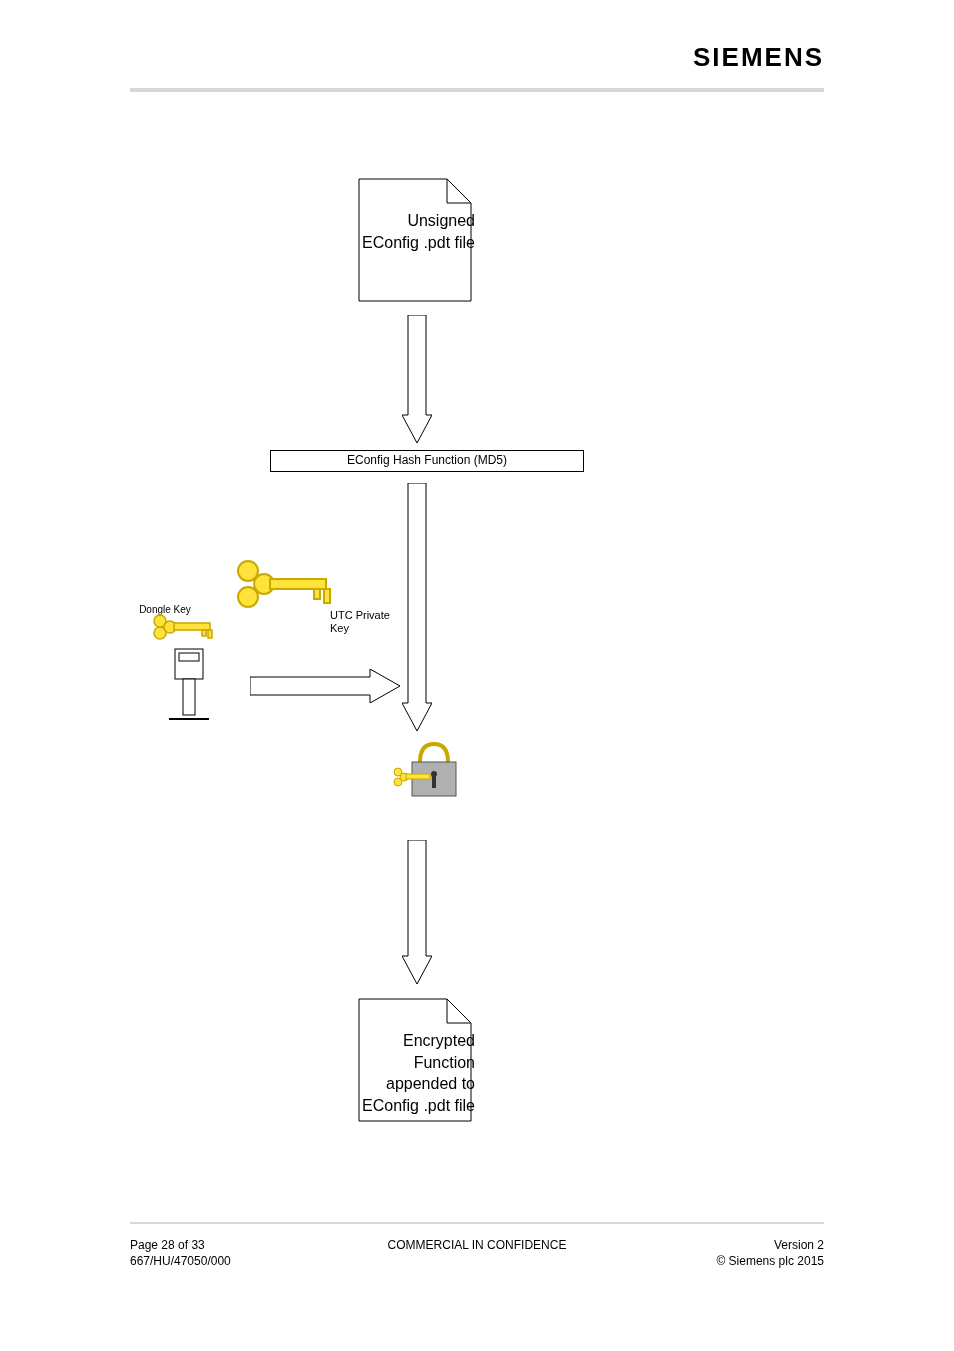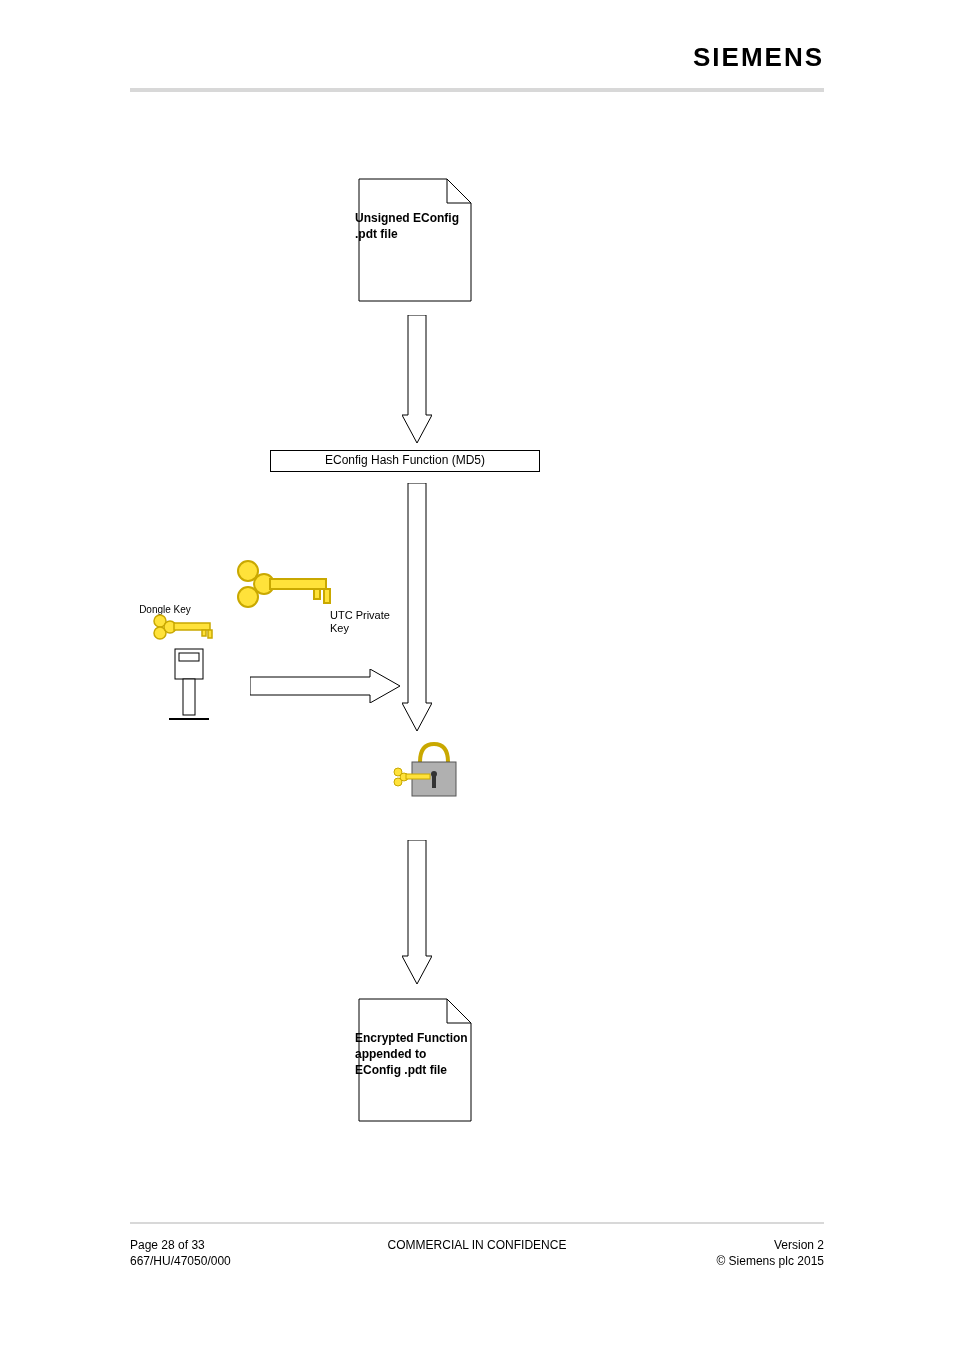--- a/index.html
+++ b/index.html
@@ -49,39 +49,38 @@
     width: 120px;
     height: 130px;
     left: 225px;
   }
   .doc-shape svg { display:block; }
   .doc-top { top: 0; }
   .doc-bottom { top: 820px; }
   .doc-label {
     position: absolute;
     width: 120px;
-    text-align: left;
-    font-size: 12px;
+    text-align: right;
+    font-size: 16px;
     line-height: 1.35;
-    font-weight: bold;
   }
   .doc-label-top { top: 35px; left: 0; }
   .doc-label-bottom { top: 35px; left: 0; }
   .arrow-down {
     position: absolute;
     left: 272px;
   }
   .arrow-down svg { display:block; }
   .arrow-1 { top: 140px; }
   .arrow-2-area { position:absolute; top:308px; left:272px; }
   .arrow-3 { top: 665px; }
   .step-box {
     position: absolute;
     left: 140px;
-    width: 270px;
+    width: 314px;
     border: 1px solid #000;
     background: #fff;
     padding: 2px 6px;
     font-size: 12px;
     text-align: center;
     line-height: 1.3;
   }
   .step-1 { top: 275px; }
   .step-2 { top: 628px; }
   .key-cluster {

